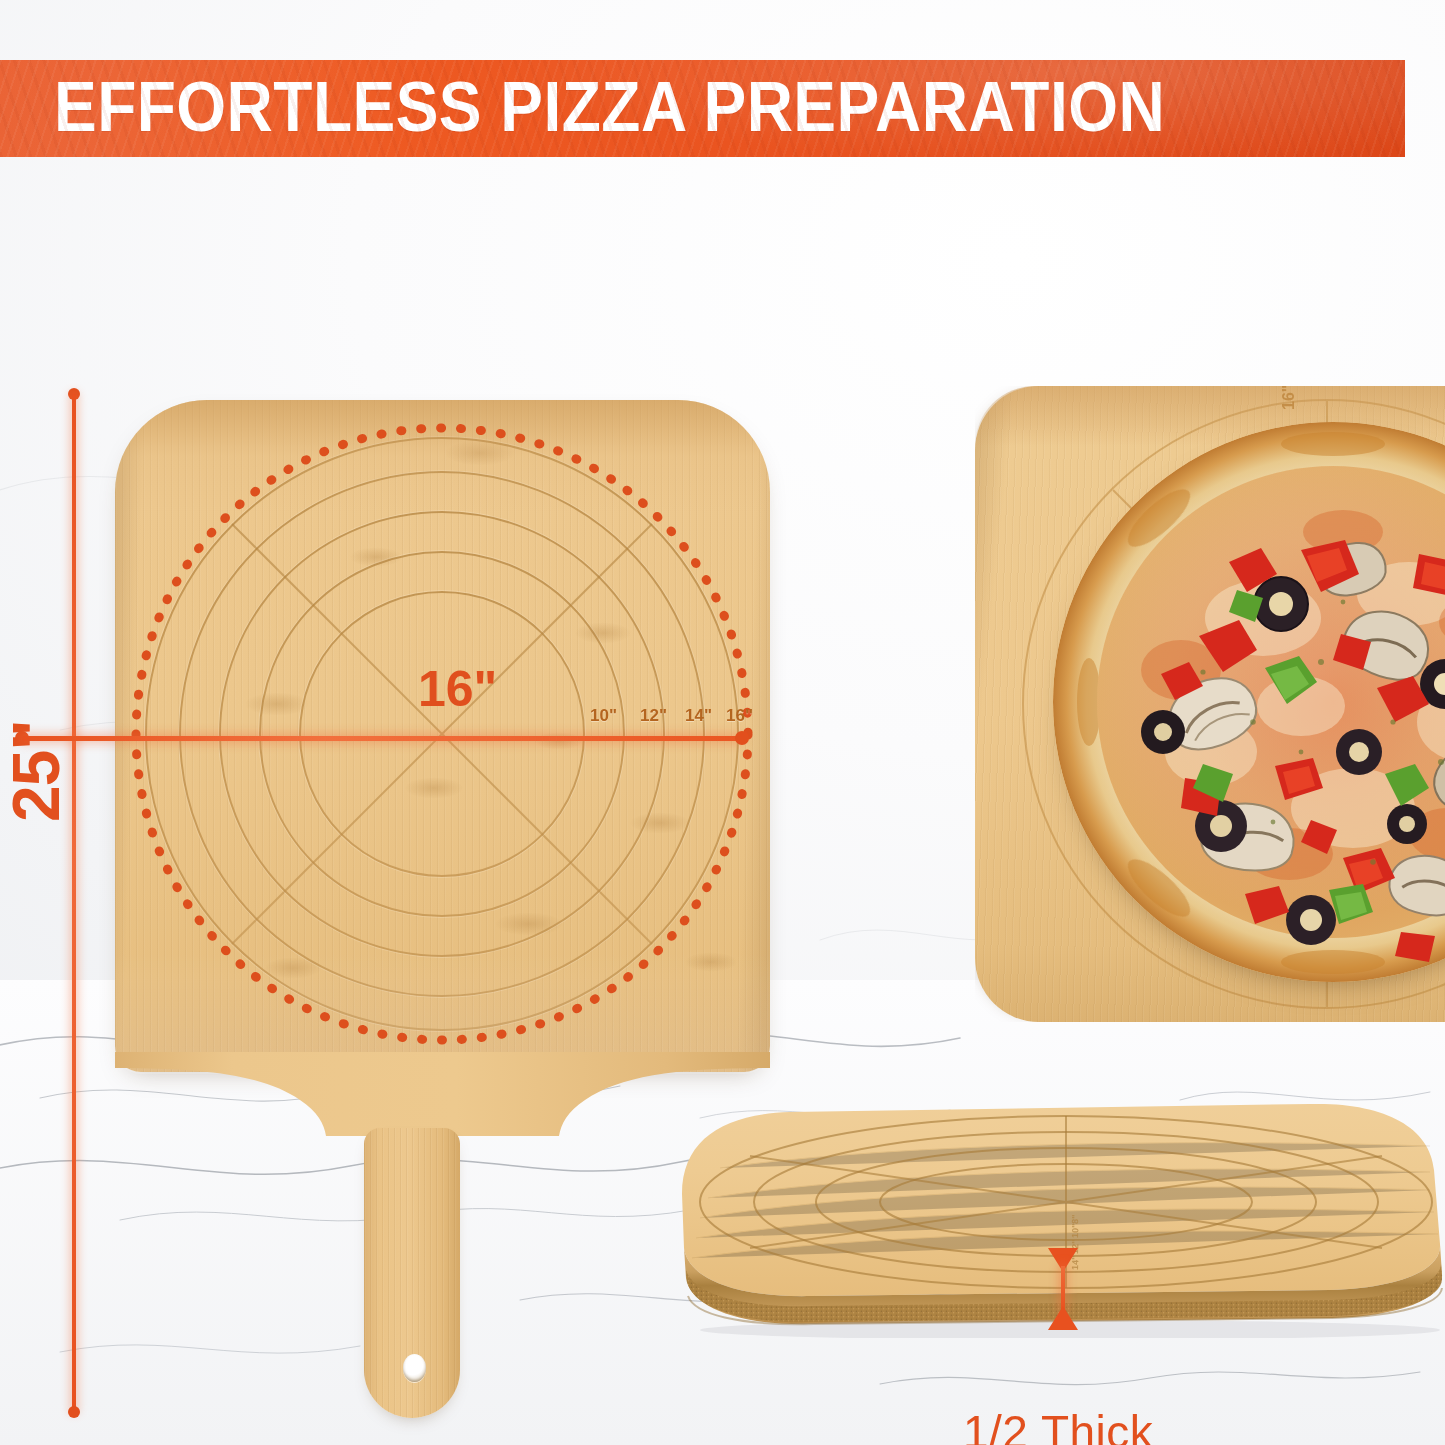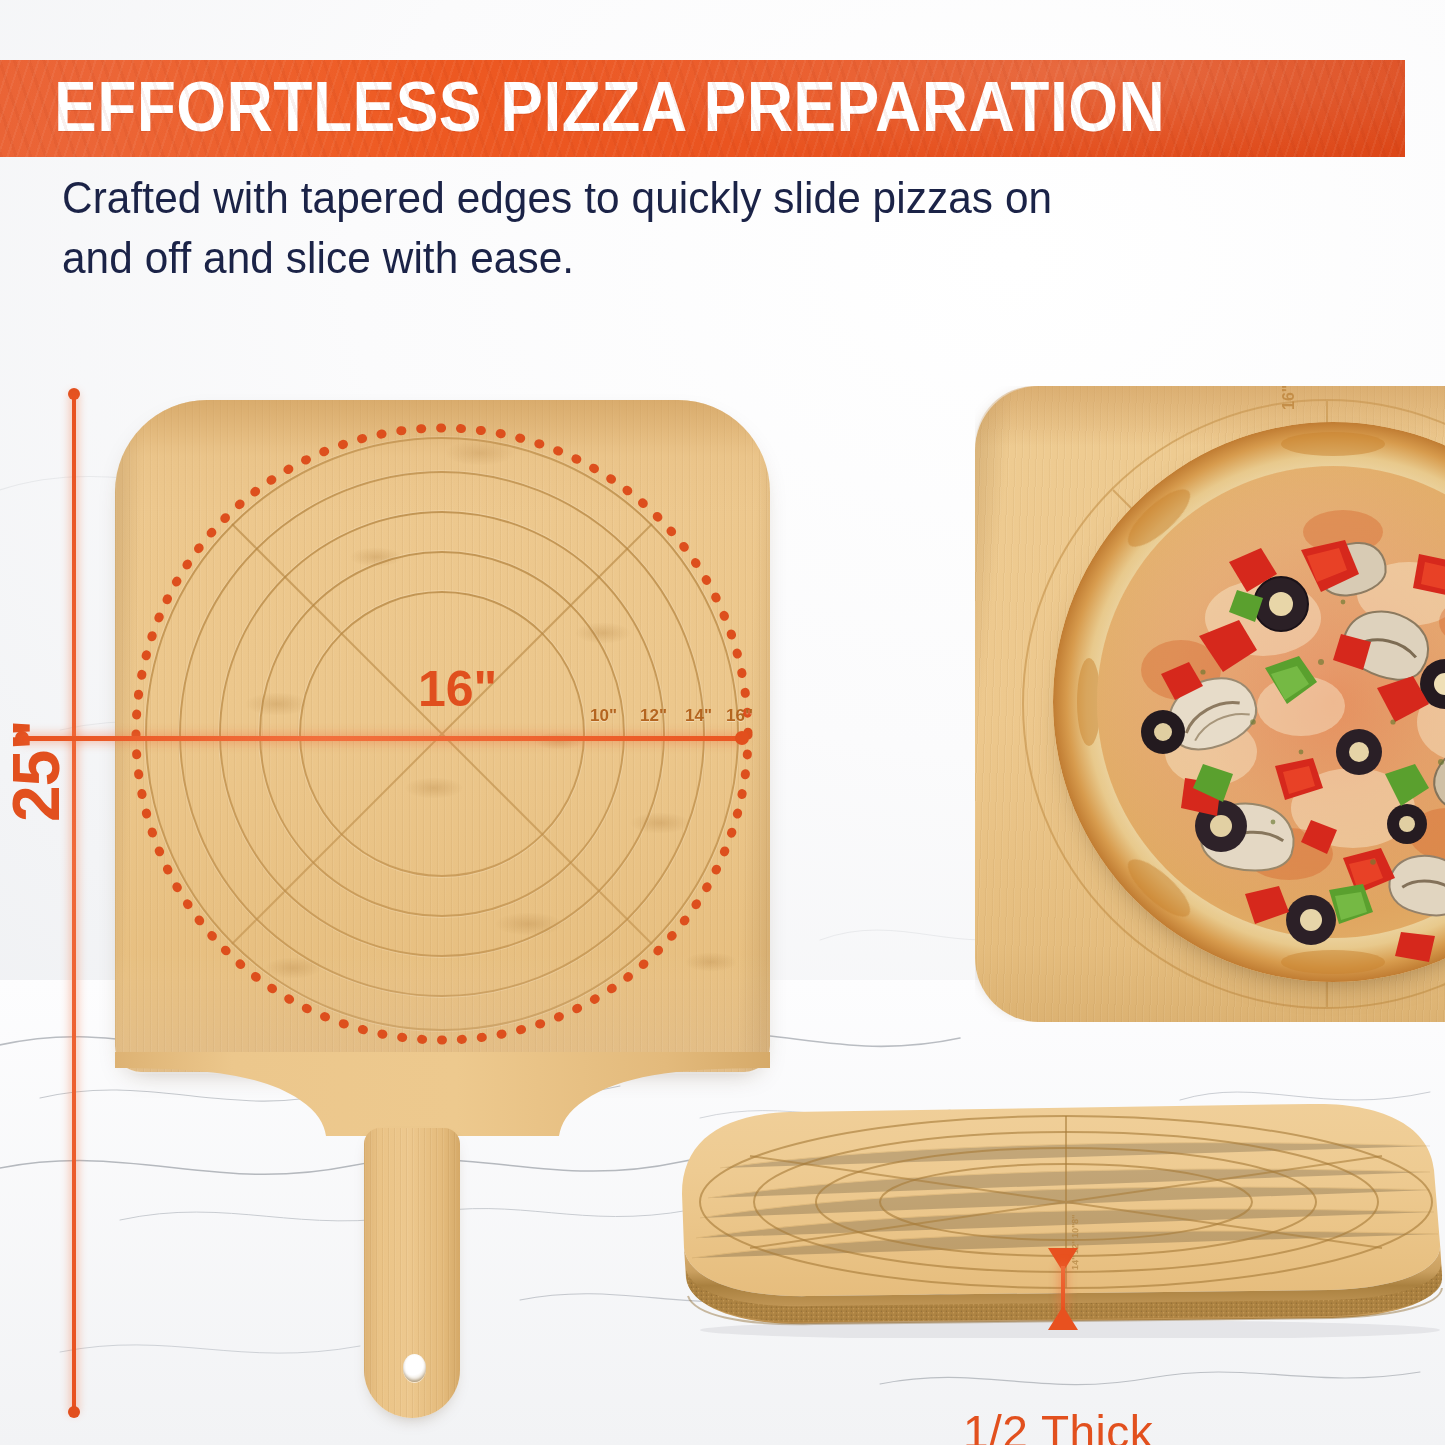--- a/index.html
+++ b/index.html
@@ -270,24 +270,20 @@
       </g>
     </svg>
   </div>
 
   <div class="banner">
     <div class="banner-title">
       <span>EFFORTLESS PIZZA PREPARATION</span>
     </div>
   </div>
 
-  <div class="subtitle">
-    <span>Crafted with tapered edges to quickly slide pizzas on</span><br>
-    <span>and off and slice with ease.</span>
-  </div>
 
   <div class="dim-v">
     <div class="cap t"></div>
     <div class="line"></div>
     <div class="cap b"></div>
   </div>
   <div class="dim-v-label">25"</div>
 
   <div class="peel">
 

